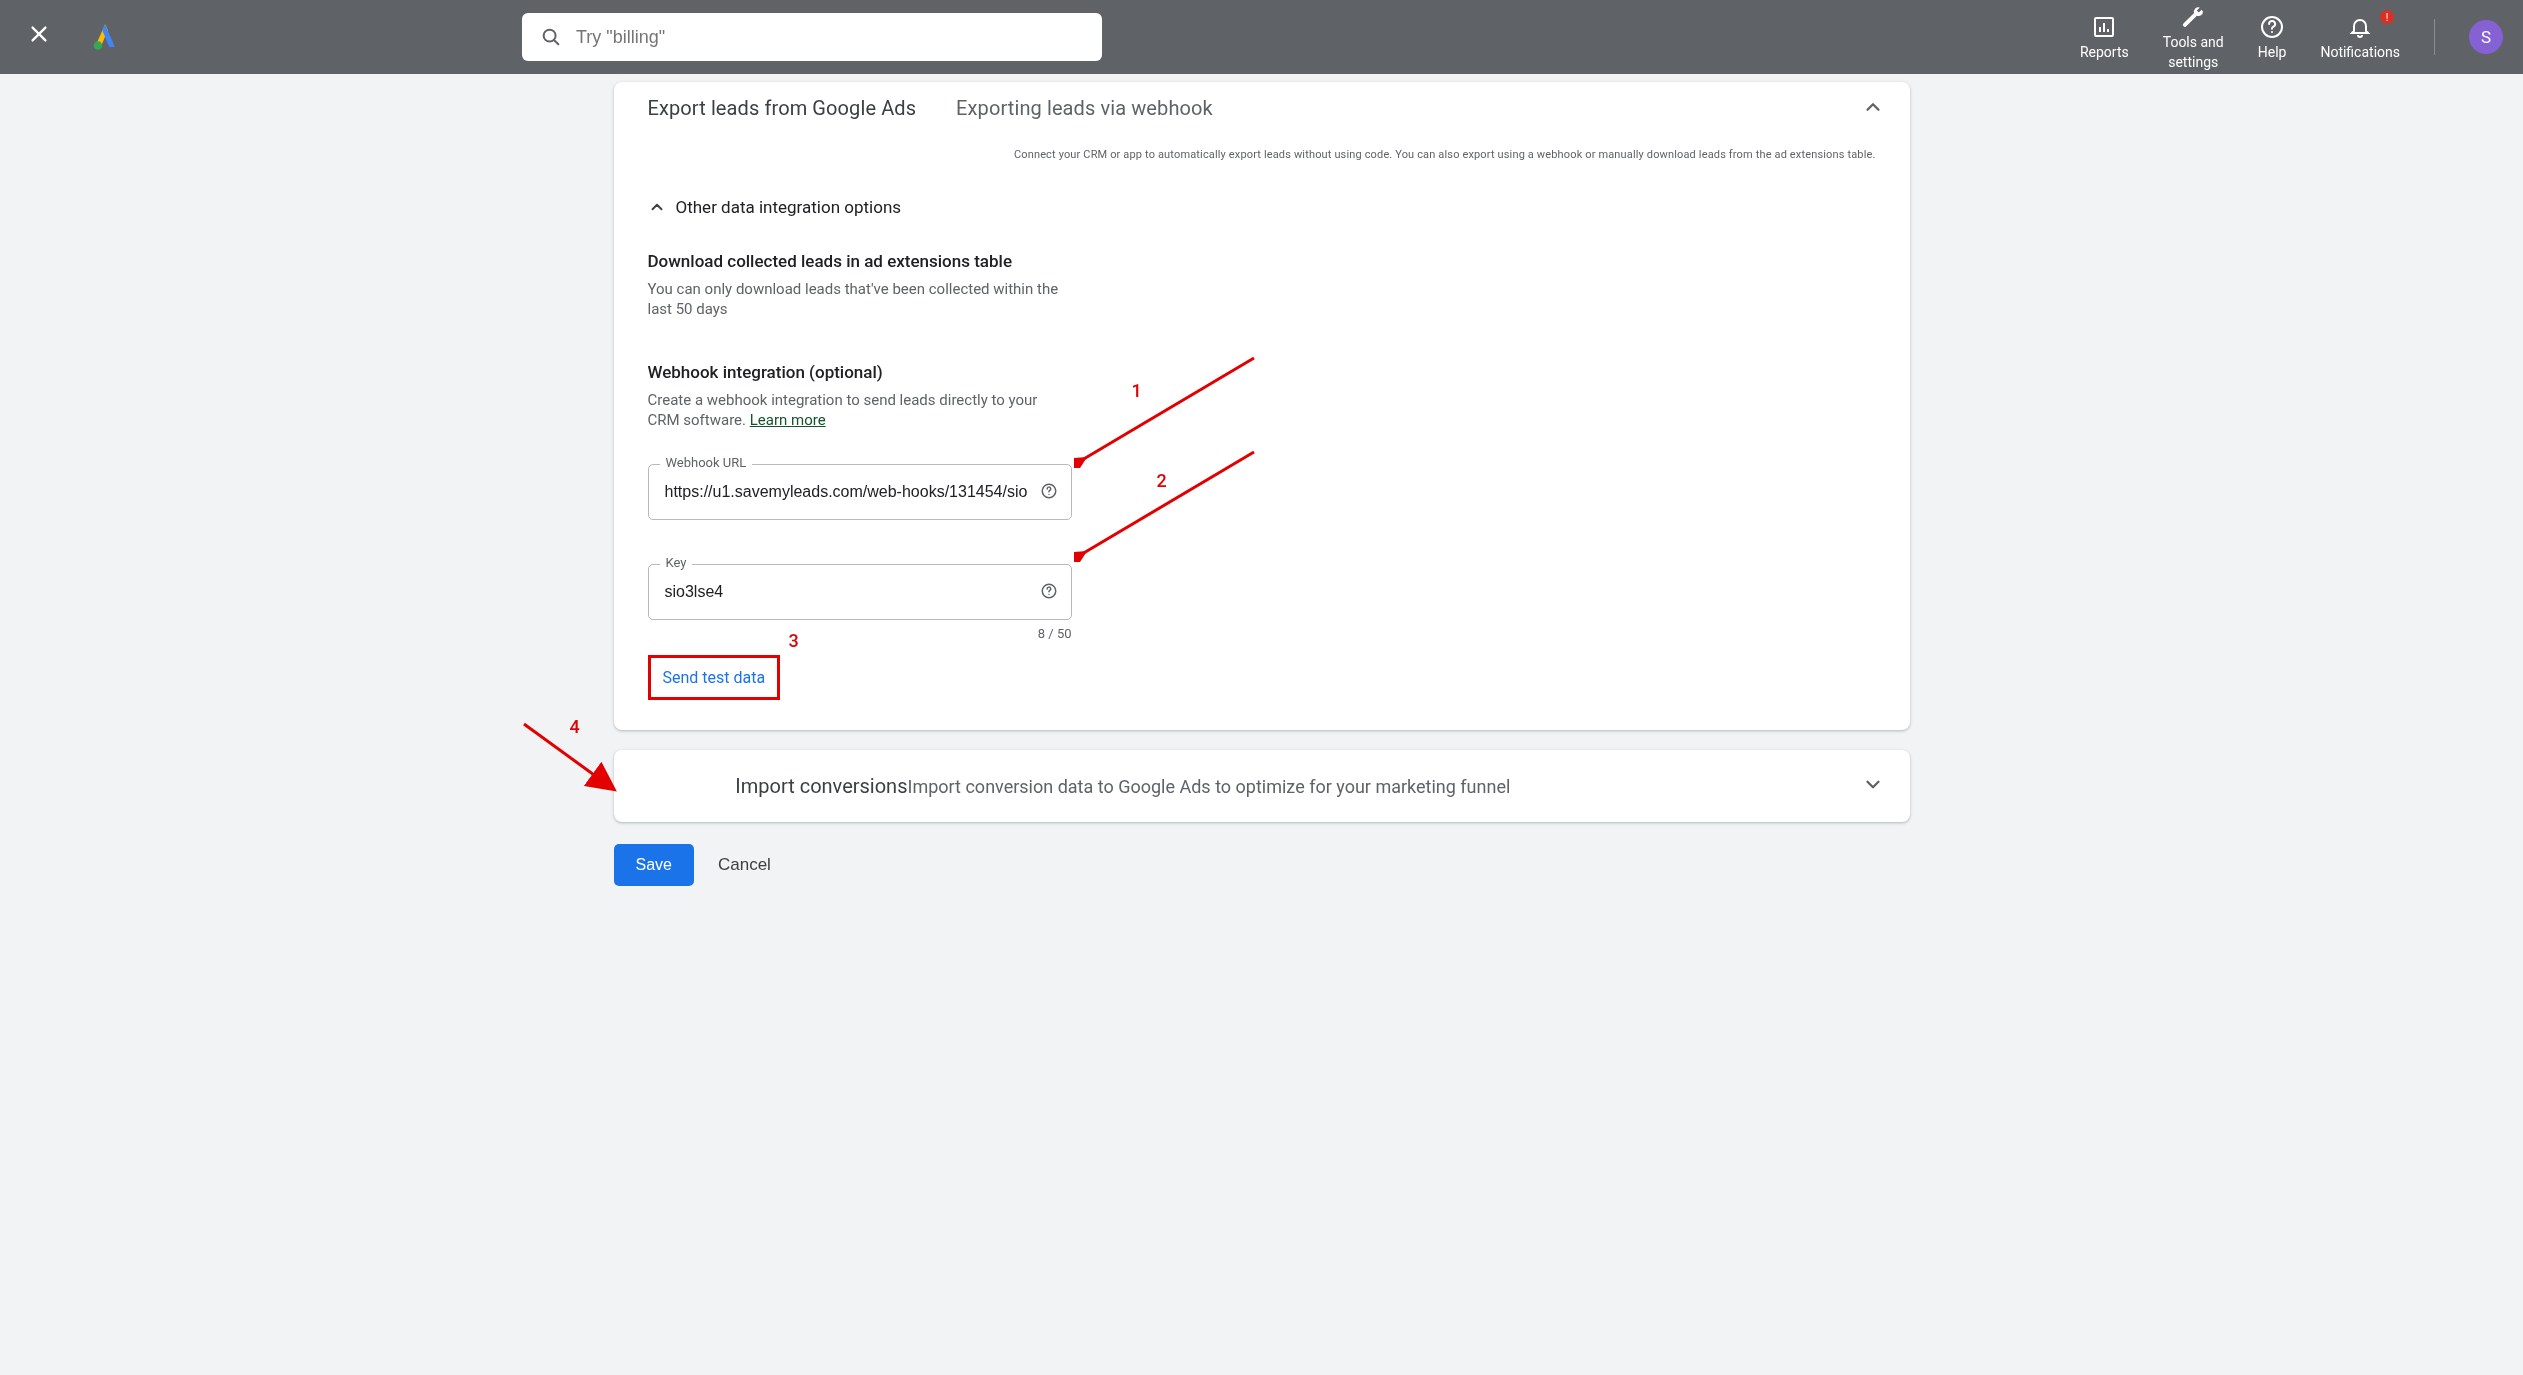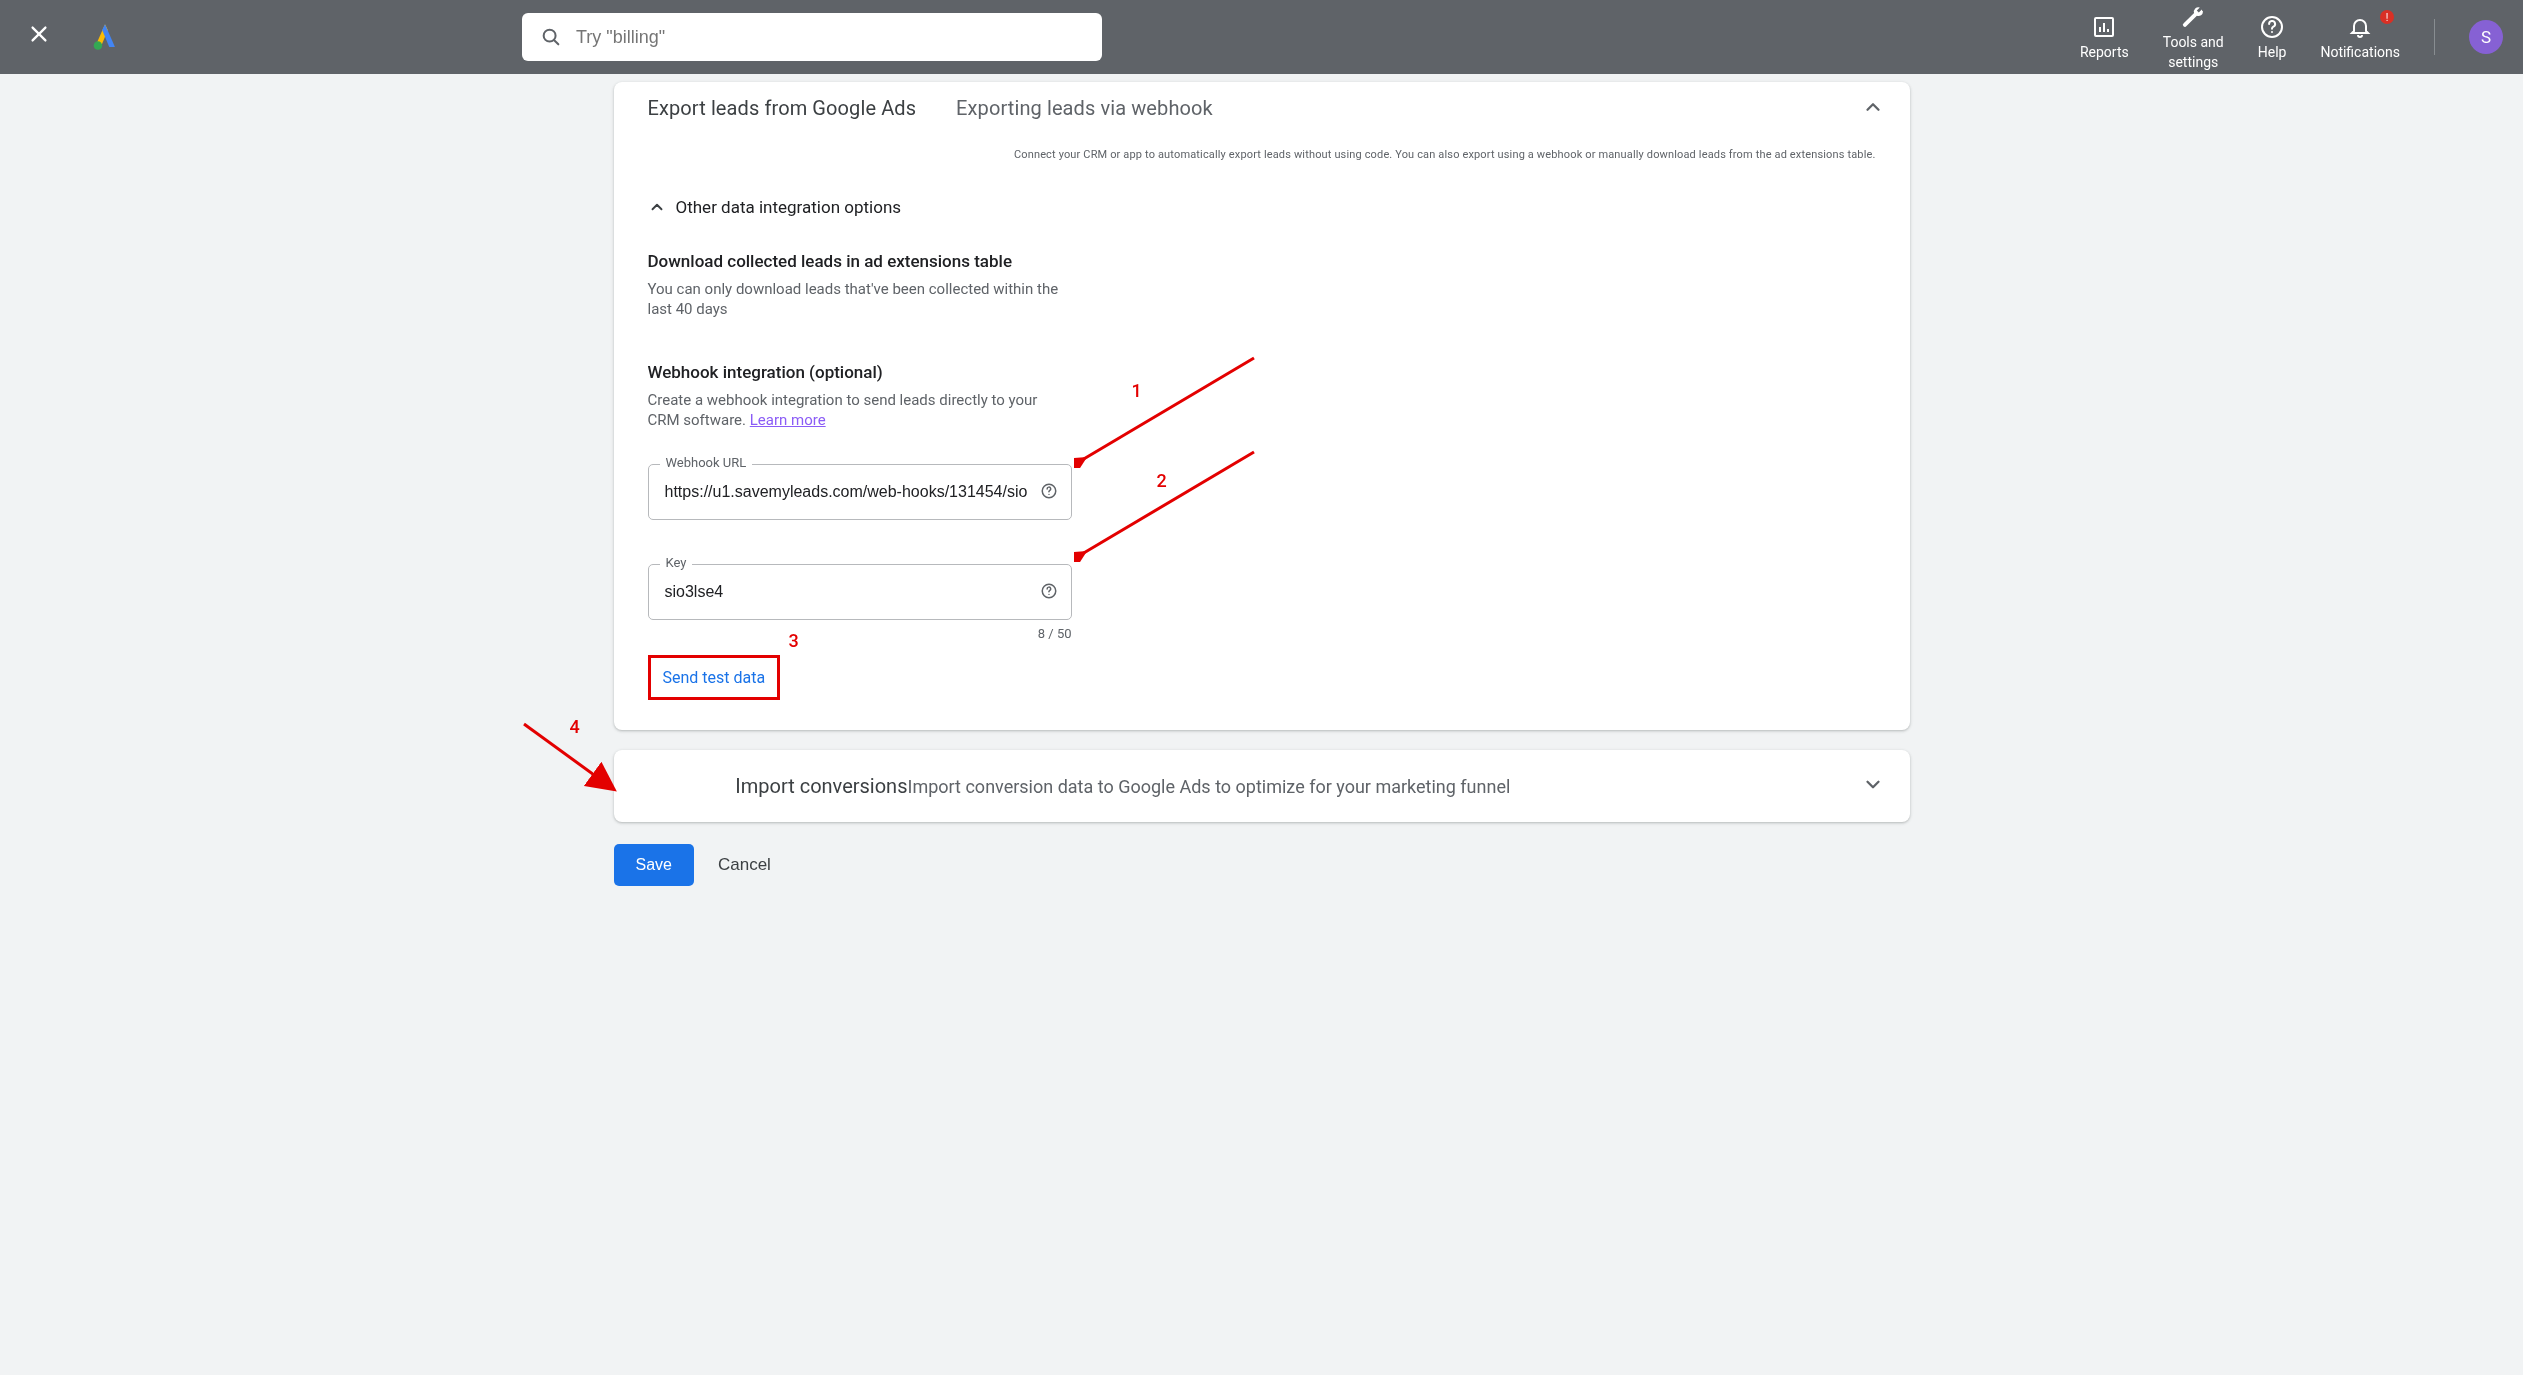--- a/index.html
+++ b/index.html
@@ -71,21 +71,21 @@
   .chev-up-hd {
     position:absolute; top: 12px; right: 24px; cursor:pointer;
     width: 26px; height:26px; display:flex; align-items:center; justify-content:center;
   }
   .desc {
     color:#5f6368; font-size:11px; padding: 28px 0 10px; letter-spacing:.15px;text-align:right;
   }
   .other-opt { display:flex; align-items:center; gap:10px; color:#202124; font-size:17px; padding: 26px 0 10px; cursor:pointer;}
   .sect-title { color:#202124; font-size:17px; font-weight:500; padding-top: 24px;}
   .sect-desc { color:#5f6368; font-size:15px; padding-top:8px; max-width: 420px; line-height:1.35;}
-  .learn-more { color:#8b5cf6; text-decoration:underline; cursor:pointer;}
+  .learn-more { color:#14532d; text-decoration:underline; cursor:pointer;}
   .fieldwrap { position:relative; width: 424px; margin-top: 34px; }
   .fieldwrap .lbl {
     position:absolute; top:-9px; left:12px; background:#fff; padding:0 6px;
     color:#5f6368; font-size:13px;
   }
   .txtfield {
     width:100%; height:56px; border:1px solid #b7b9bc; border-radius:5px;
     padding: 0 44px 0 16px; font-size:16px; color:#202124; outline:none;
   }
   .helpic {
@@ -207,21 +207,21 @@
     <div class="desc">Connect your CRM or app to automatically export leads without using code. You can also export using a webhook or manually download leads from the ad extensions table.</div>
 
     <div class="other-opt">
       <svg width="18" height="18" viewBox="0 0 24 24" fill="none" stroke="#3c4043" stroke-width="2.5" stroke-linecap="round" stroke-linejoin="round">
           <polyline points="6 15 12 9 18 15"></polyline>
         </svg>
       <span>Other data integration options</span>
     </div>
 
     <div class="sect-title">Download collected leads in ad extensions table</div>
-    <div class="sect-desc">You can only download leads that've been collected within the last 40 days</div>
+    <div class="sect-desc">You can only download leads that've been collected within the last 50 days</div>
 
     <div class="sect-title" style="padding-top:42px;">Webhook integration (optional)</div>
     <div class="sect-desc">
       <span>Create a webhook integration to send leads directly to your CRM software. </span><span class="learn-more">Learn more</span>
     </div>
 
     <div class="fieldwrap">
       <div class="lbl">Webhook URL</div>
       <input class="txtfield" value="https://u1.savemyleads.com/web-hooks/131454/sio3" style="">
       <div class="helpic">

